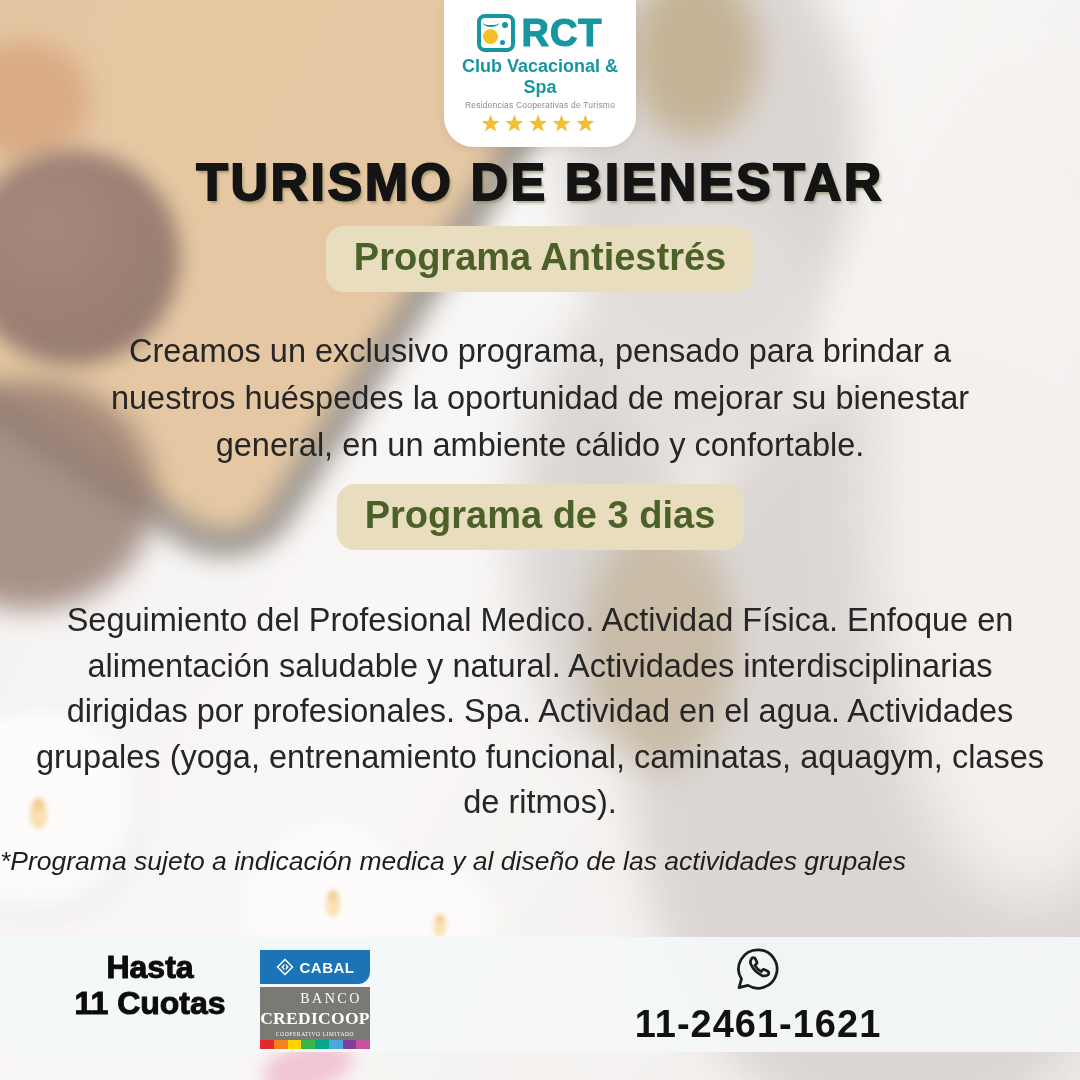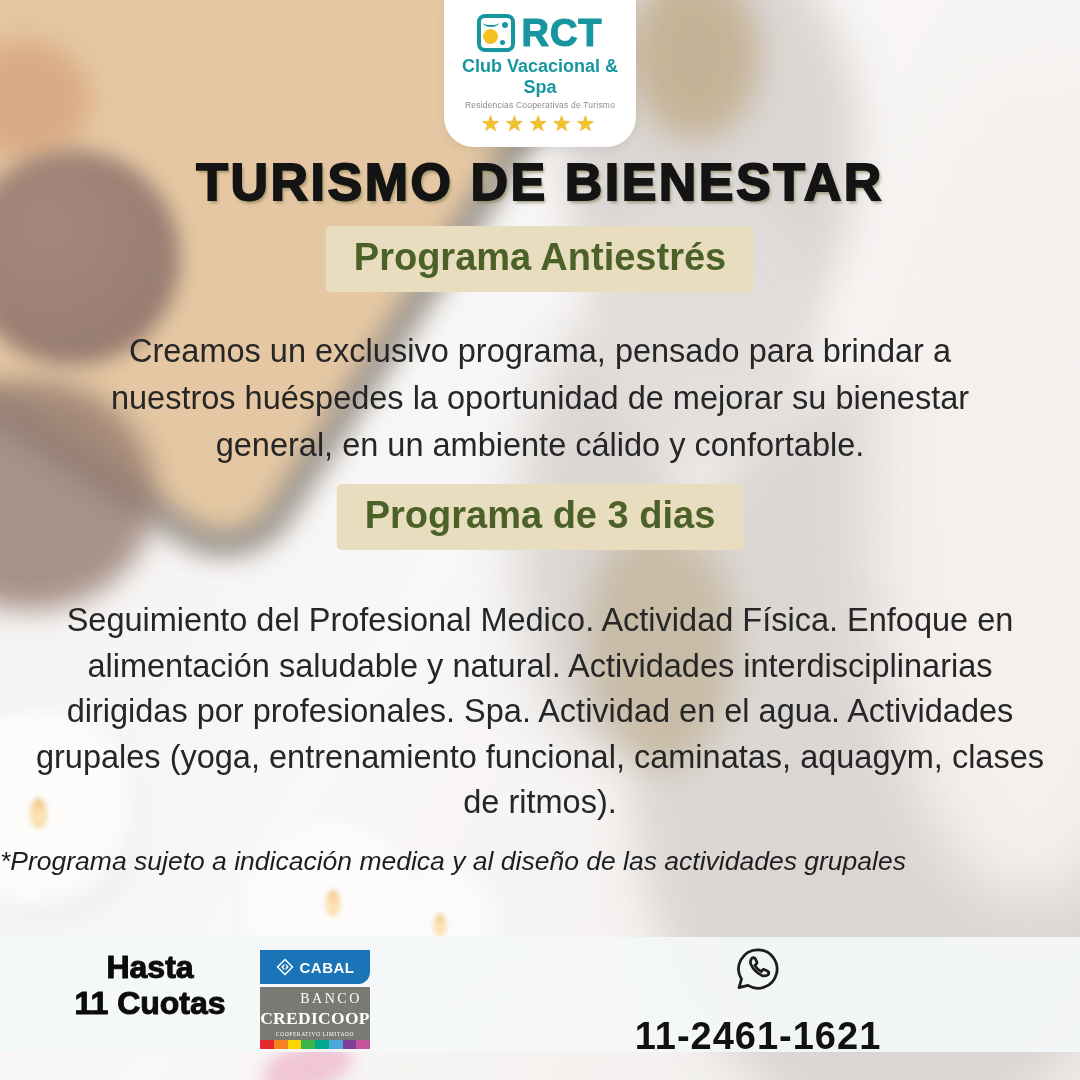--- a/index.html
+++ b/index.html
@@ -46,21 +46,21 @@
   .logo-icon .ridge{position:absolute;left:2px;top:1px;width:16px;height:6px;border-bottom:2.5px solid #1796a0;border-radius:50%;}
   .brand{font-size:38px;font-weight:bold;color:#1796a0;letter-spacing:1px;-webkit-text-stroke:1.2px #1796a0;line-height:1;}
   .tagline{margin-top:4px;font-size:18px;font-weight:bold;color:#1796a0;}
   .subtagline{margin-top:2px;font-size:8.5px;color:#8b8b8b;letter-spacing:.2px;}
   .stars{margin-top:3px;font-size:22px;color:#f2c12e;letter-spacing:4px;line-height:1;text-shadow:0 0 1px #d89b1d;}
   
   .page-title{position:absolute;top:152px;width:100%;text-align:center;
     font-size:52px;font-weight:bold;letter-spacing:2.5px;color:#141414;
     -webkit-text-stroke:1.8px #141414;text-shadow:2px 3px 3px rgba(128,128,82,.65);}
   .badge{position:absolute;left:50%;transform:translateX(-50%);background:#e9ddc0;color:#4c6128;
-    font-weight:bold;font-size:38px;padding:10px 28px 13px;border-radius:5px;white-space:nowrap;}
+    font-weight:bold;font-size:38px;padding:10px 28px 13px;border-radius:18px;white-space:nowrap;}
   .badge-1{top:226px;}
   .badge-2{top:484px;}
   .para{position:absolute;left:50%;transform:translateX(-50%);text-align:center;color:#262626;}
   .para-1{top:328px;width:890px;font-size:32.5px;line-height:1.44;}
   .para-2{top:598px;width:1015px;font-size:32.5px;line-height:1.40;}
   .disclaimer{position:absolute;top:846px;width:100%;font-style:italic;
     font-size:26.5px;color:#1e1e1e;}
   
   .footer-bar{position:absolute;top:937px;left:0;width:100%;height:115px;background:rgba(244,247,248,.92);}
   .installments{position:absolute;left:38px;top:12px;width:224px;text-align:center;
@@ -70,21 +70,21 @@
     display:flex;align-items:center;justify-content:center;gap:6px;color:#fff;font-weight:bold;
     font-size:15px;letter-spacing:.5px;}
   .credicoop{margin-top:3px;width:110px;background:#7a7974;color:#fff;text-align:center;
     padding-top:4px;font-family:"Liberation Serif",serif;}
   .cc-banco{font-size:14px;letter-spacing:2.5px;font-weight:normal;padding-left:32px;}
   .cc-name{font-size:17.5px;font-weight:bold;letter-spacing:.3px;margin-top:1px;}
   .cc-sub{font-size:5.5px;letter-spacing:.6px;margin:2px 0 3px;}
   .cc-rainbow{display:flex;height:9px;width:100%;}
   .cc-rainbow span{flex:1;}
   .phone-block{position:absolute;left:758px;top:6px;transform:translateX(-50%);text-align:center;}
-  .phone-number{margin-top:16px;font-size:38px;font-weight:bold;color:#111;letter-spacing:1px;}
+  .phone-number{margin-top:4px;font-size:38px;font-weight:bold;color:#111;letter-spacing:1px;}
 </style>
 </head>
 <body>
 
 <div class="canvas">
 
   <div class="bg">
     <div class="bg-base"></div>
     <div class="shape tray-rim"></div>
     <div class="shape bowl3"></div>

